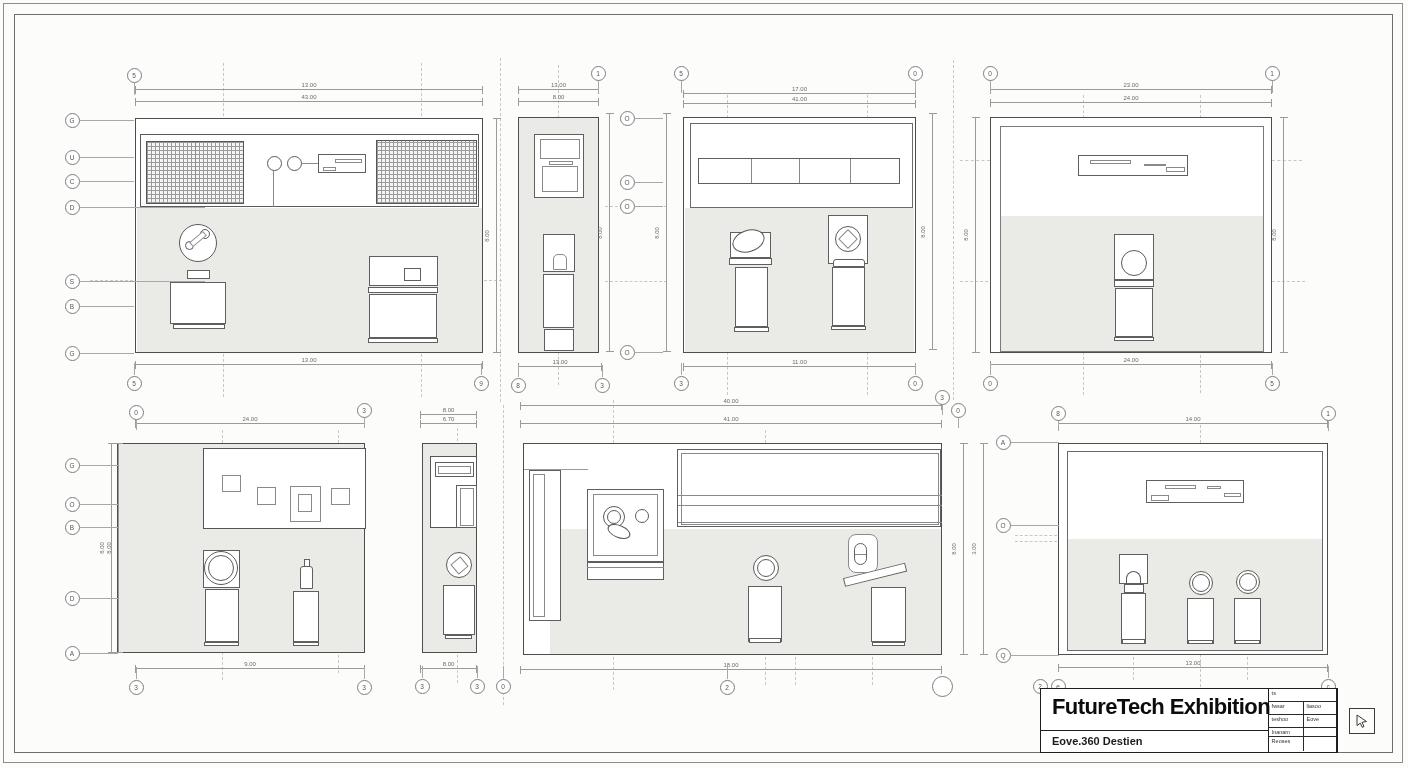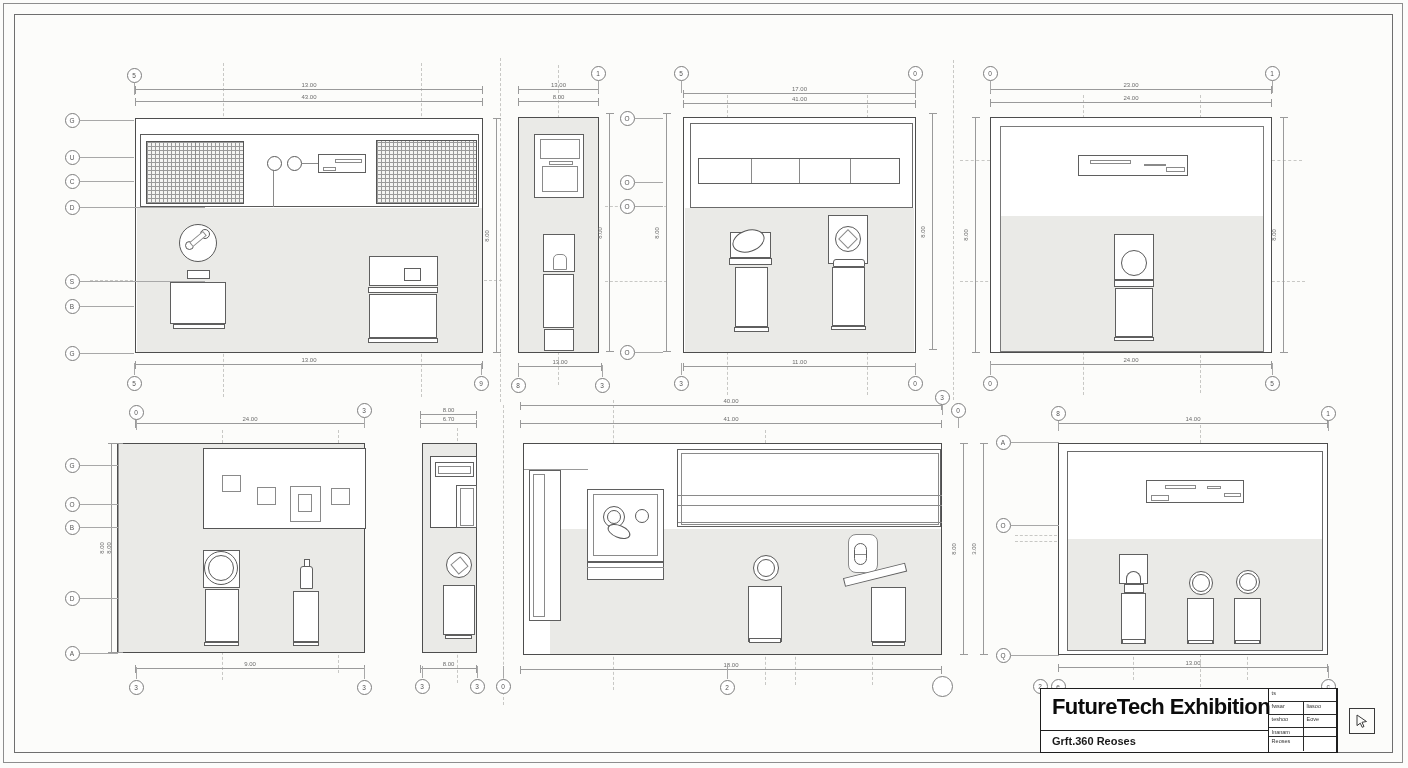--- a/index.html
+++ b/index.html
@@ -458,21 +458,21 @@
       <div class="bubble" style="left: 1050.5px; top: 678.5px;">e</div>
       <div class="bubble" style="left: 1320.5px; top: 678.5px;">c</div>
       <div class="leader" style="left: 1328px; top: 666px; width: 1px; height: 12px;"></div>
       <div class="bubble big" style="left: 931.5px; top: 675.5px;"></div>
     </div>
 
   <div id="titleblock">
     <div class="tb-main">
       <div class="tb-title">FutureTech Exhibition</div>
       <div class="tb-div"></div>
-      <div class="tb-sub">Grft.360 Reoses</div>
+      <div class="tb-sub">Eove.360 Destien</div>
     </div>
     <div class="tb-table" id="tb-table">
         <div class="tb-row" style="height: 13px;">
           <div class="tb-c1">ts</div>
           <div class="tb-c2 nol"></div>
         </div>
         <div class="tb-row" style="height: 13px;">
           <div class="tb-c1">fwsar</div>
           <div class="tb-c2">liasoo</div>
         </div>

